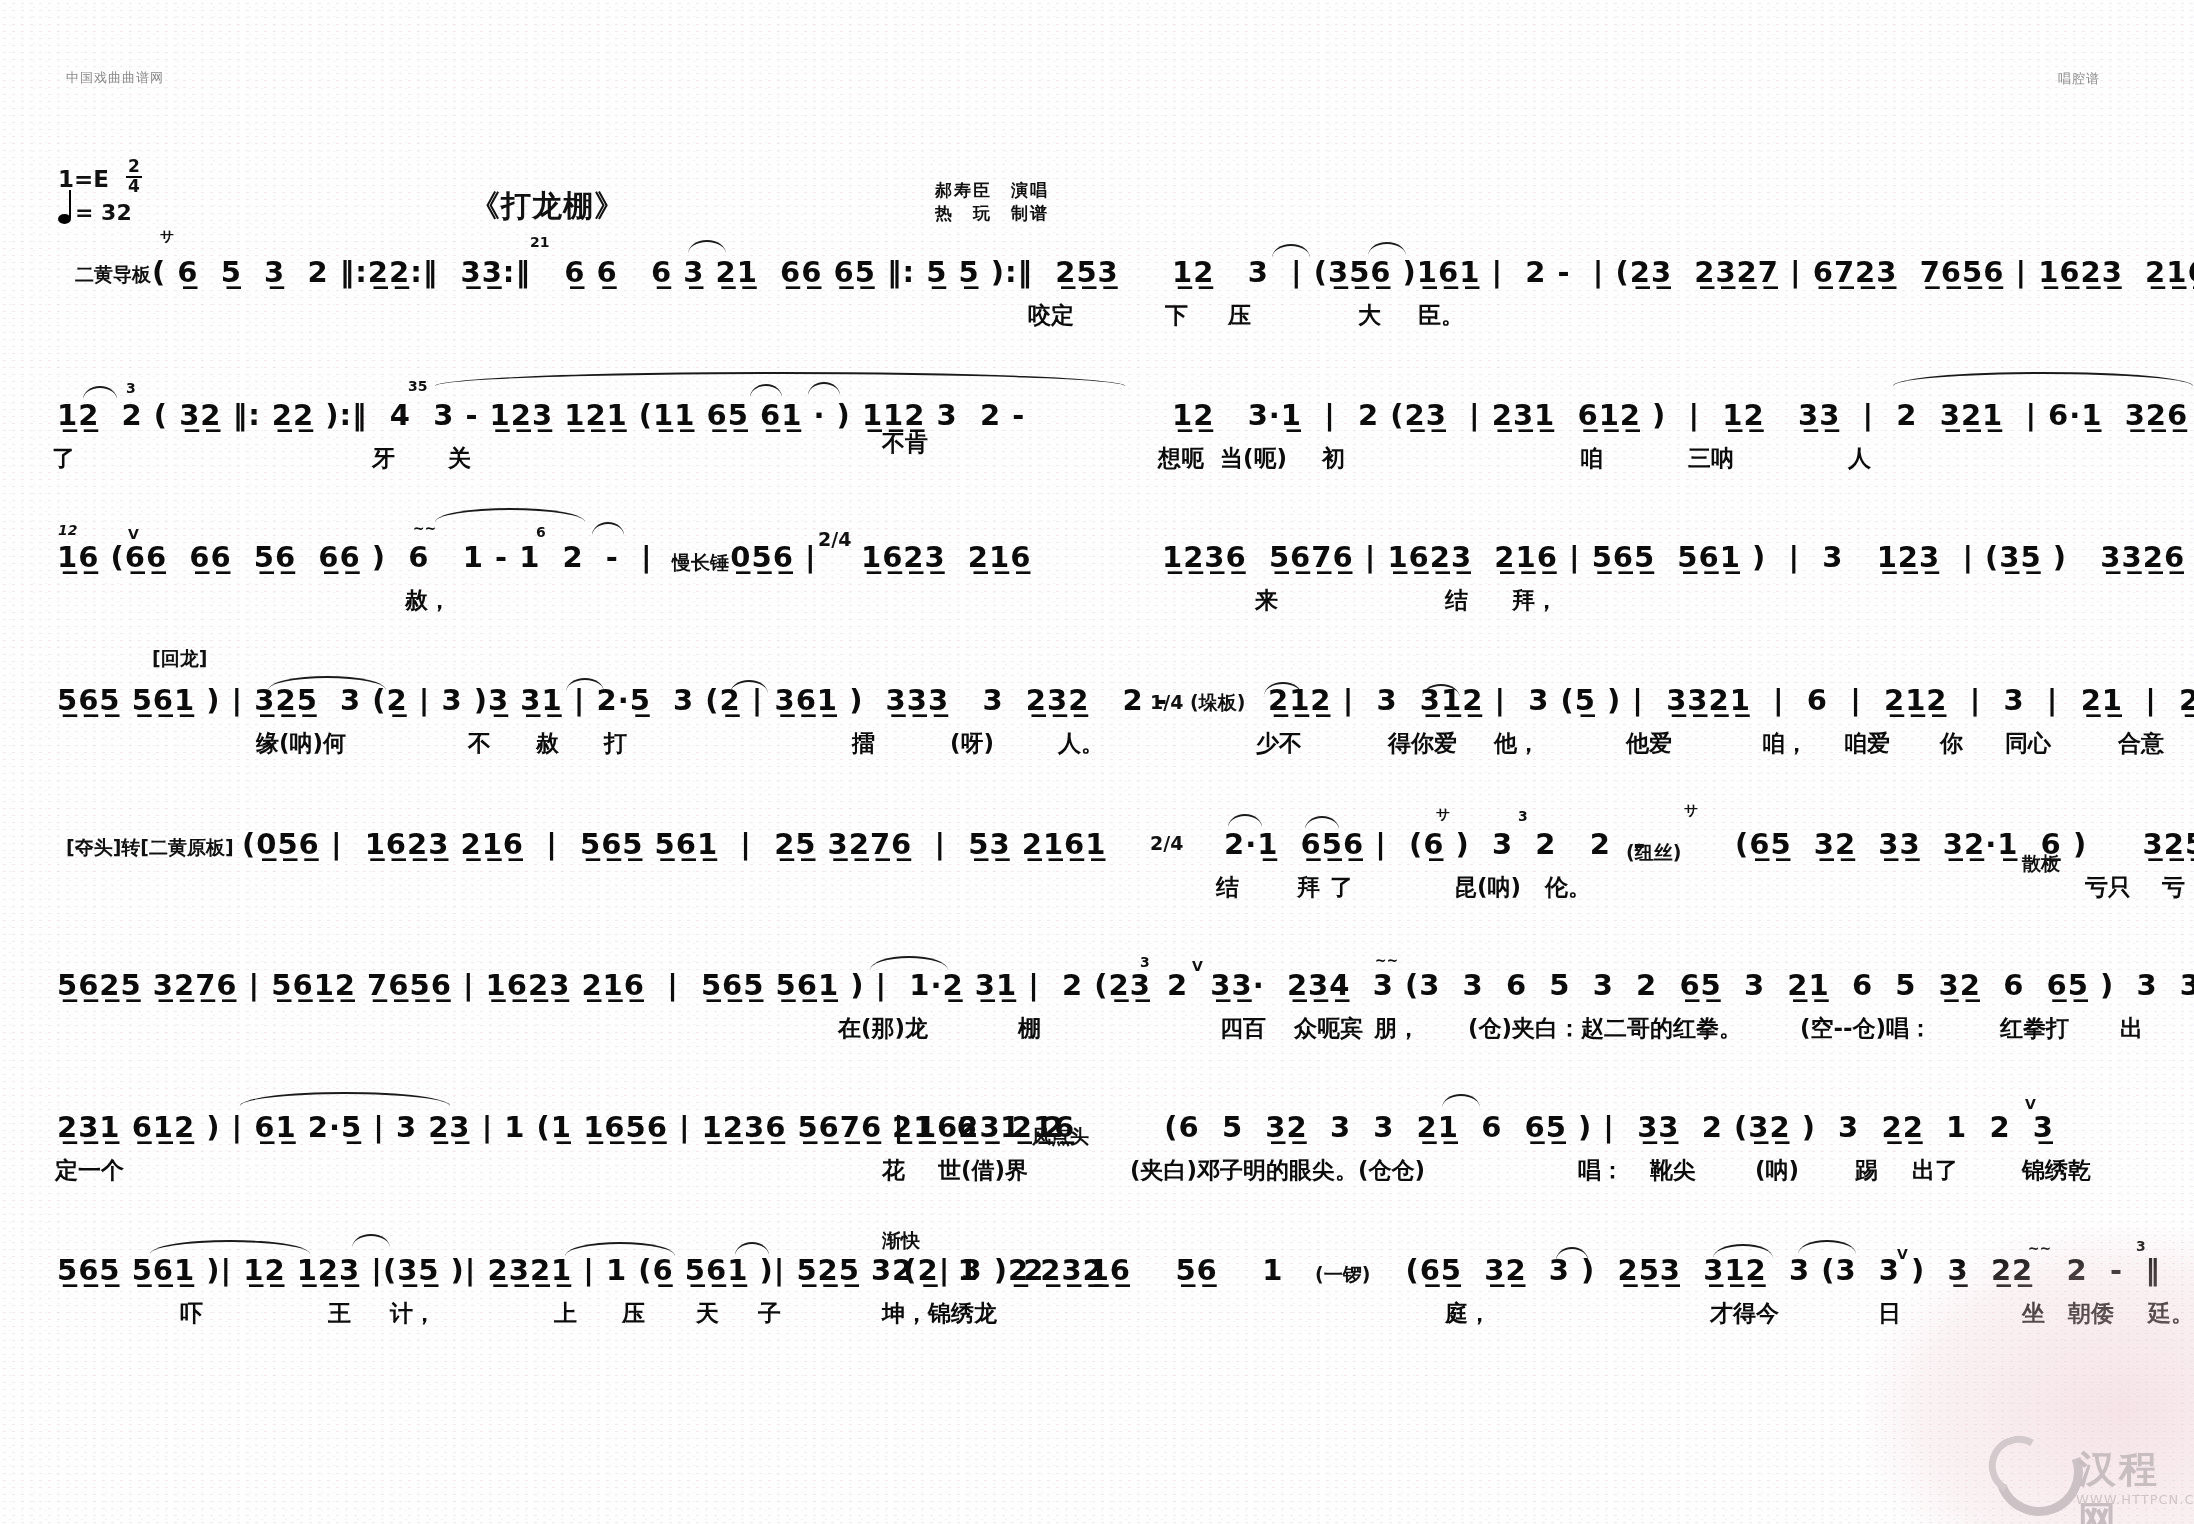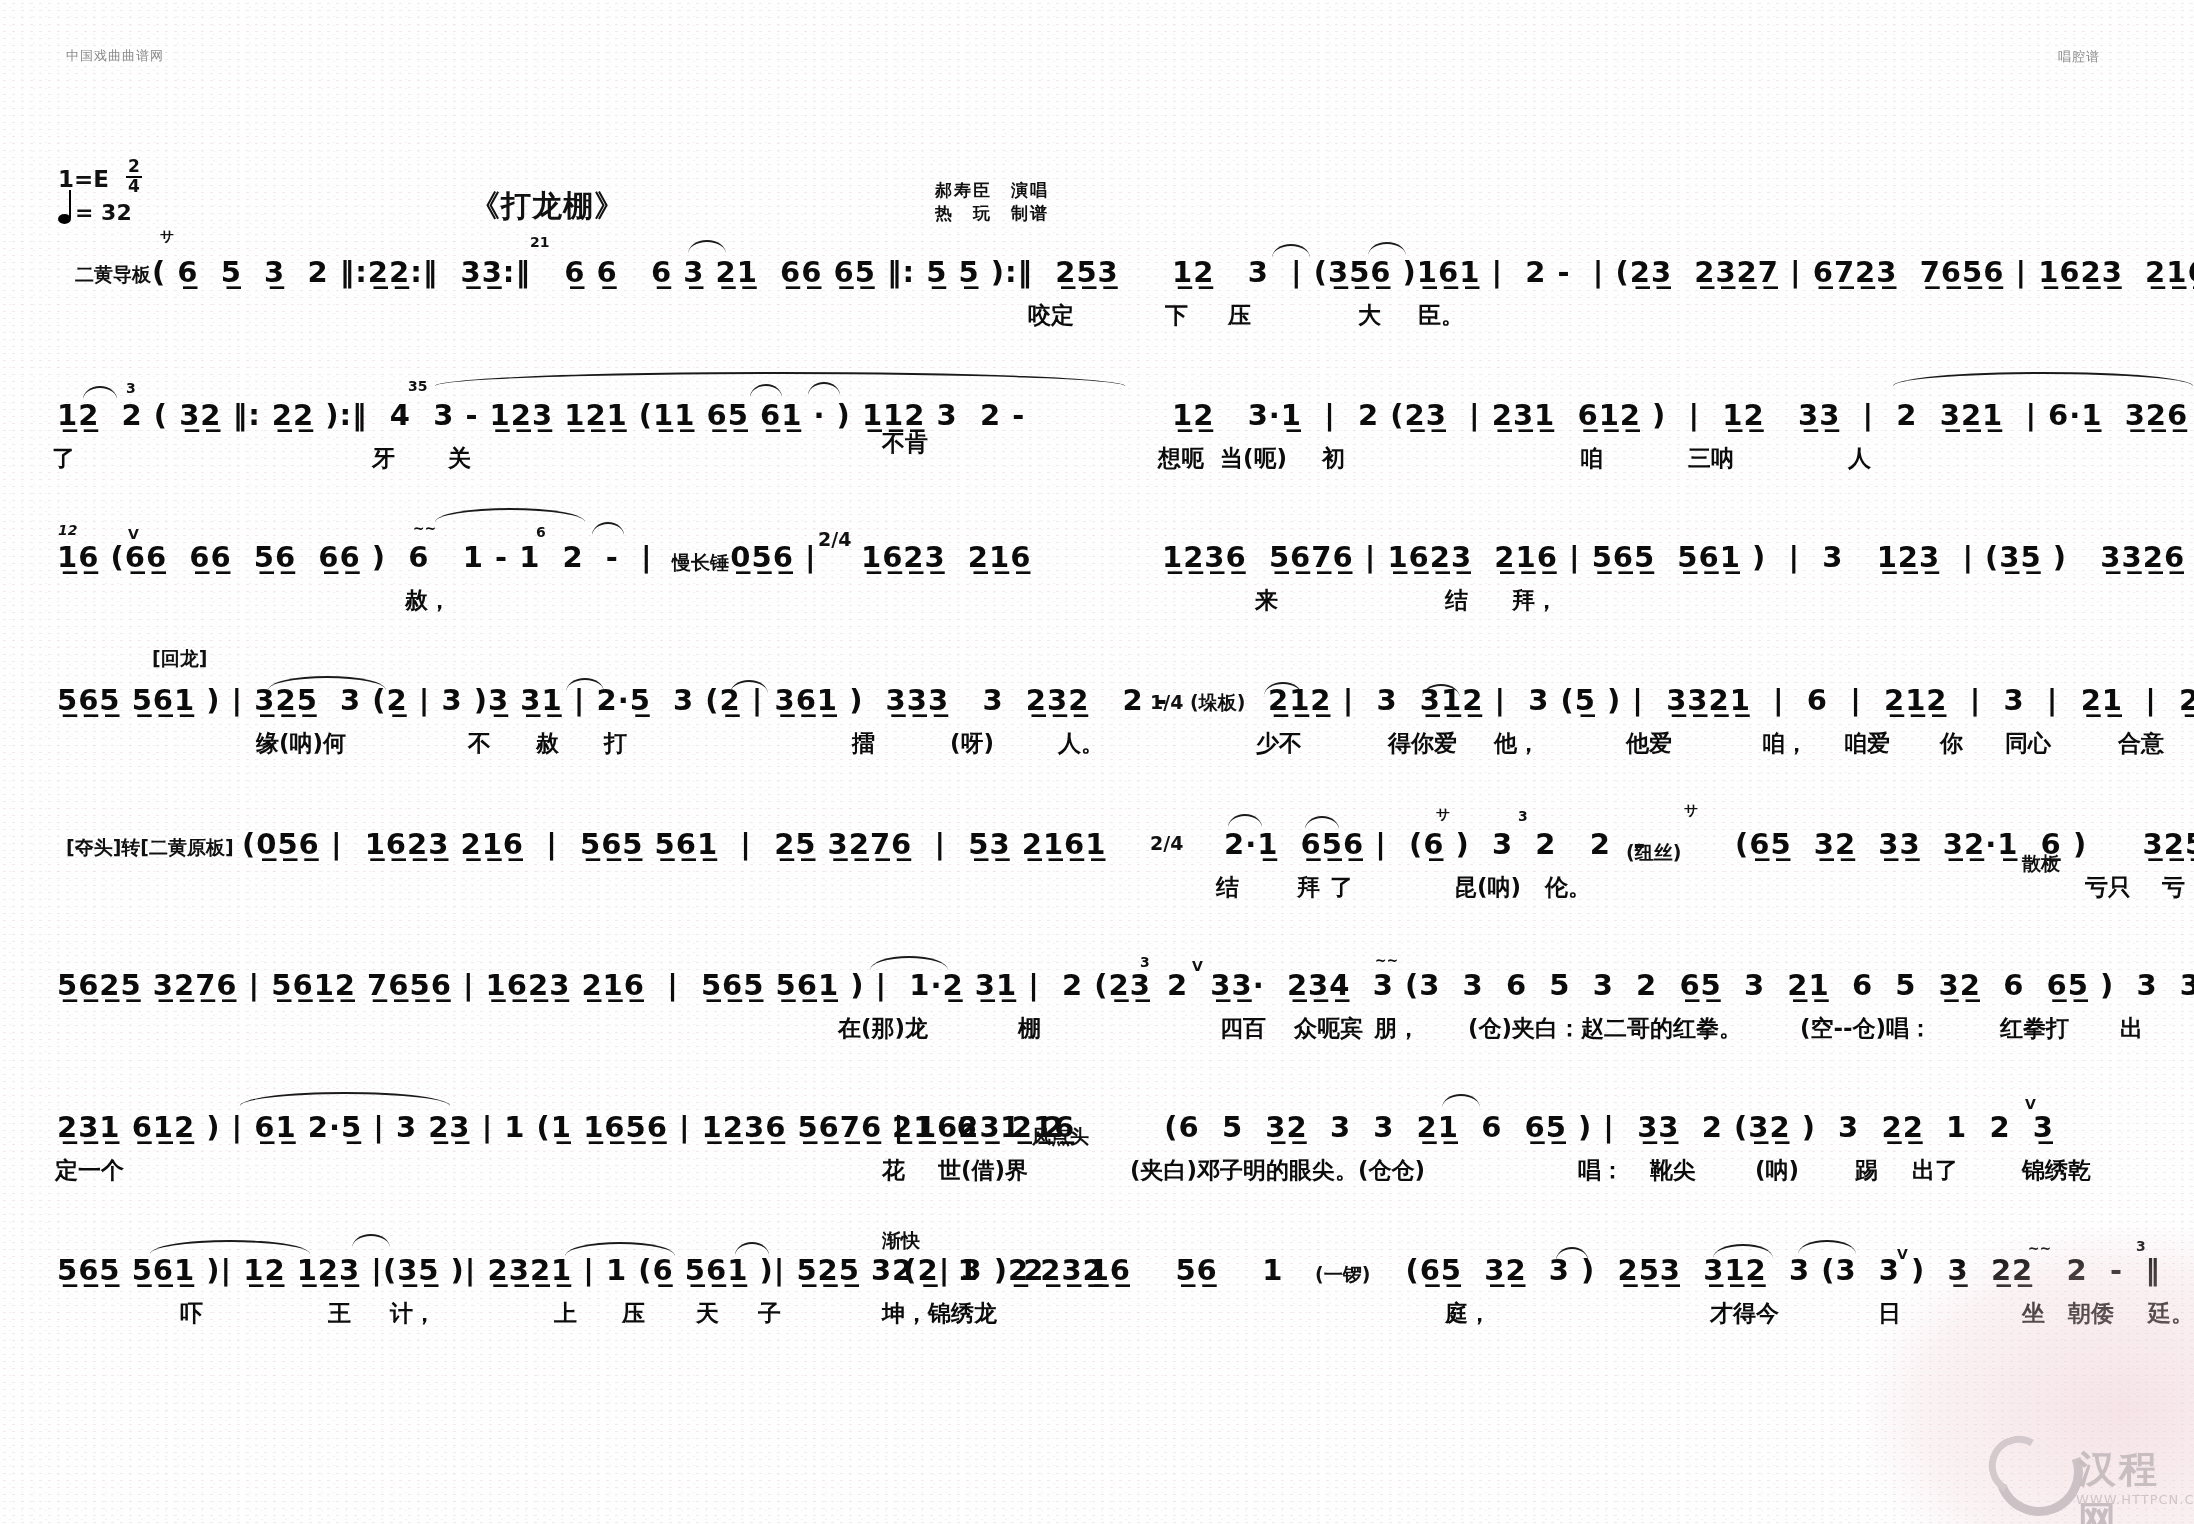--- a/index.html
+++ b/index.html
@@ -3,21 +3,21 @@
 <meta charset="utf-8">
 <style>
   html,body{margin:0;padding:0;}
   body{background:#9a9a9a;font-family:"DejaVu Sans","Liberation Sans",sans-serif;}
   .page{position:relative;width:2194px;height:1524px;overflow:hidden;color:#111;
     background-color:#fefefe;
     background-image:
       radial-gradient(rgba(214,170,186,0.25) 1px, transparent 1.3px),
       radial-gradient(rgba(172,190,214,0.18) 1px, transparent 1.3px);
     background-size:9px 7px,12px 9px;background-position:0 0,4px 3px;}
-  .wm{position:absolute;color:#8a8a8a;font-size:13px;letter-spacing:1px;}
+  .wm{position:absolute;color:#8a8a8a;font-size:13px;letter-spacing:1px;margin-top:22px;}
   .wm-tl{left:66px;top:47px;}
   .wm-tr{left:2058px;top:48px;}
   .title{position:absolute;left:383px;top:130px;margin:0;font-size:47px;font-weight:bold;letter-spacing:3px;color:#0a0a0a;}
   .subtitle{position:absolute;left:470px;top:186px;font-size:30px;font-weight:bold;letter-spacing:1px;}
   .credit{position:absolute;left:935px;font-size:17px;font-weight:bold;letter-spacing:2px;}
   .credit.c1{top:179px;}
   .credit.c2{top:202px;}
   .keysig{position:absolute;left:58px;top:166px;font-size:23px;font-weight:bold;}
   .frac{position:absolute;left:126px;top:158px;display:inline-flex;flex-direction:column;align-items:center;font-size:17px;font-weight:bold;line-height:1.05;}
   .frac .den{border-top:2px solid #000;padding:0 2px;}

